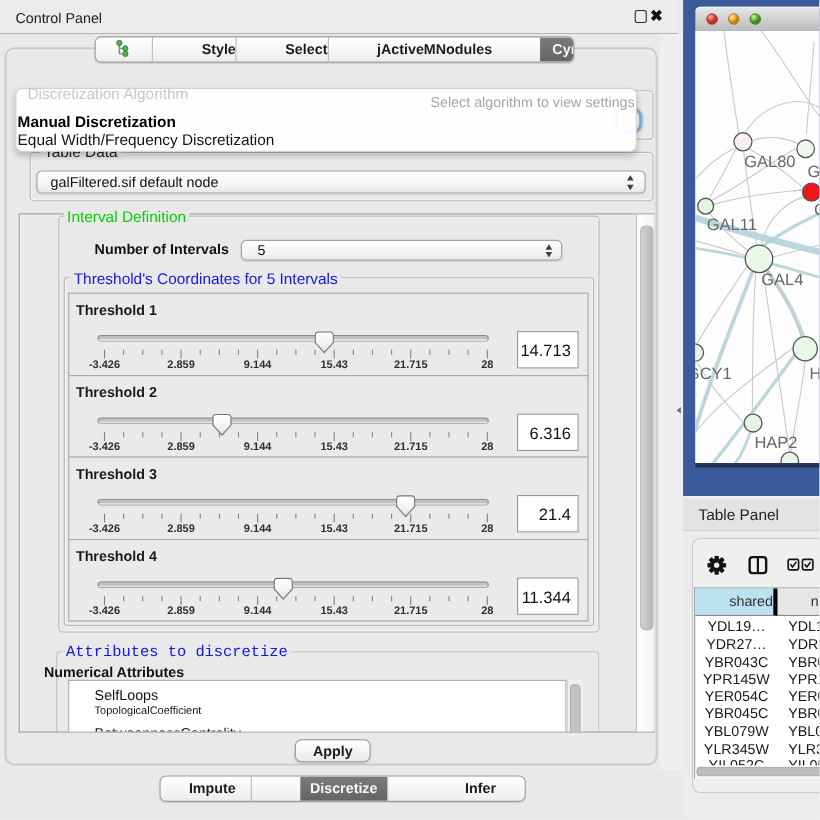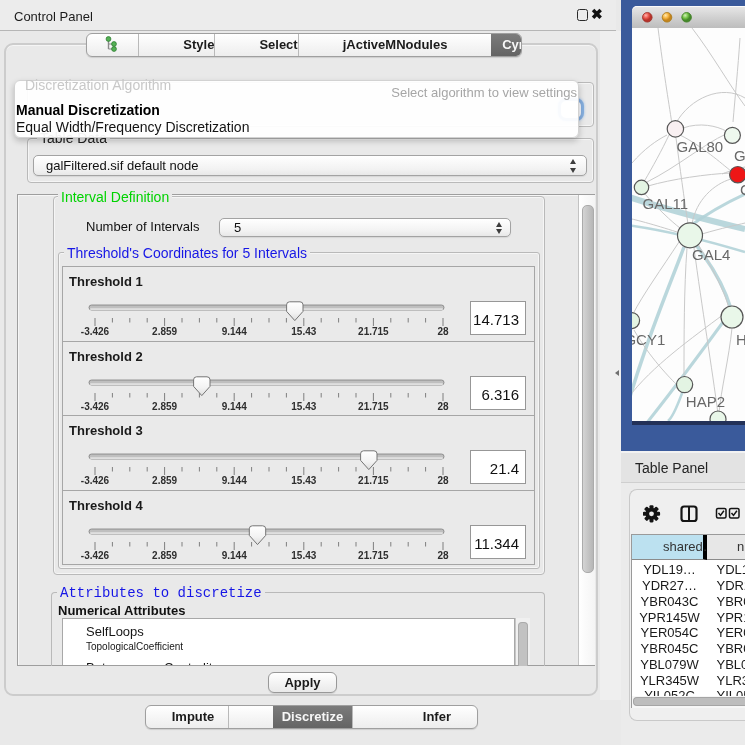--- a/index.html
+++ b/index.html
@@ -64,21 +64,21 @@
 </div>
 
 <div class="abs" style="left:17px;top:194px;width:578px;height:472px;border:1px solid #9e9e9e;background:#e9e9e9;box-shadow:inset 1px 1px 0 #f6f6f6;box-sizing:border-box;"></div>
 
 <div class="abs" style="left:578px;top:195px;width:16px;height:470px;background:linear-gradient(90deg,#ffffff,#f4f4f4);border-left:1px solid #c2c2c2;"></div>
 <div class="abs" style="left:582px;top:205px;width:10px;height:366px;border-radius:5px;background:linear-gradient(90deg,#d4d4d4,#b6b6b6);border:1px solid #ababab;"></div>
 
 <div class="abs etched" style="left:53px;top:196px;width:490px;height:377px;"></div>
 <div class="gtitle" style="left:58px;top:190px;color:#00d300;">Interval Definition</div>
 
-<div class="abs" style="left:86px;top:219px;font-size:13px;font-weight:normal;color:#111;">Number of Intervals</div>
+<div class="abs" style="left:86px;top:219px;font-size:13px;font-weight:bold;color:#111;">Number of Intervals</div>
 <div class="combo" style="left:219px;top:218px;width:292px;height:19px;box-sizing:border-box;">
   <div style="position:absolute;left:14px;top:0;line-height:17px;font-size:13px;color:#111;">5</div>
   <div class="ar up" style="right:8px;"></div>
       <div class="ar dn" style="right:8px;"></div>
 </div>
 
 <div class="abs etched" style="left:58px;top:252px;width:480px;height:315px;border-radius:3px;"></div>
 <div class="gtitle" style="left:64px;top:246px;color:#1616e6;">Threshold's Coordinates for 5 Intervals</div>
 
 <div class="tpanel" style="top:266px;">
@@ -169,21 +169,21 @@
         <text x="240.8" y="67.5" font-size="10" font-weight="bold" fill="#2e2e2e" text-anchor="middle" font-family="Liberation Sans,sans-serif">15.43</text>
         <text x="310.4" y="67.5" font-size="10" font-weight="bold" fill="#2e2e2e" text-anchor="middle" font-family="Liberation Sans,sans-serif">21.715</text>
         <text x="380.0" y="67.5" font-size="10" font-weight="bold" fill="#2e2e2e" text-anchor="middle" font-family="Liberation Sans,sans-serif">28</text>
         <path d="M186.3 37.8 a3 3 0 0 1 3 -3 h10.4 a3 3 0 0 1 3 3 v6.6 l-8.2 9.2 l-8.2 -9.2 z" fill="url(#thg4)" stroke="#757575" stroke-width="1"></path>
       </svg>
   <div class="vbox">11.344</div>
 </div>
 
 <div class="abs" style="left:51px;top:592px;width:492px;height:73px;border:1px solid #b9b9b9;border-bottom:none;border-radius:4px 4px 0 0;"></div>
 <div class="gtitle" style="left:57px;top:586px;color:#1616e6;font-family:Liberation Mono, monospace;">Attributes to discretize</div>
-<div class="abs" style="left:58px;top:603px;font-size:13px;font-weight:bold;color:#111;">Numerical Attributes</div>
+<div class="abs" style="left:40px;top:603px;font-size:13px;font-weight:bold;color:#111;">Numerical Attributes</div>
 <div class="abs" style="left:62px;top:618px;width:453px;height:47px;background:#ffffff;border:1px solid #a8a8a8;border-bottom:none;box-sizing:border-box;"></div>
 <div class="abs" style="left:86px;top:624px;font-size:13px;color:#161616;">SelfLoops</div>
 <div class="abs" style="left:86px;top:641px;font-size:10px;color:#161616;">TopologicalCoefficient</div>
 <div class="abs" style="left:86px;top:658px;width:300px;height:7px;overflow:hidden;"><span style="font-size:13px;color:#161616;">BetweennessCentrality</span></div>
 <div class="abs" style="left:515px;top:618px;width:14px;height:47px;background:#f0f0f0;border-left:1px solid #c6c6c6;"></div>
 <div class="abs" style="left:518px;top:622px;width:8px;height:43px;border-radius:4px 4px 0 0;background:#c2c2c2;border:1px solid #aaaaaa;border-bottom:none;"></div>
 
 <div class="abs" style="left:268px;top:672px;width:67px;height:19px;border:1px solid #989898;border-radius:6px;background:linear-gradient(#ffffff,#e9e9e9);box-shadow:0 1px 1px rgba(0,0,0,.1);text-align:center;line-height:19px;font-size:13px;font-weight:bold;color:#1b1b1b;box-sizing:content-box;">Apply</div>
 
 <div class="tabbar" style="left:145px;top:705px;width:319px;padding-left:12px;">

